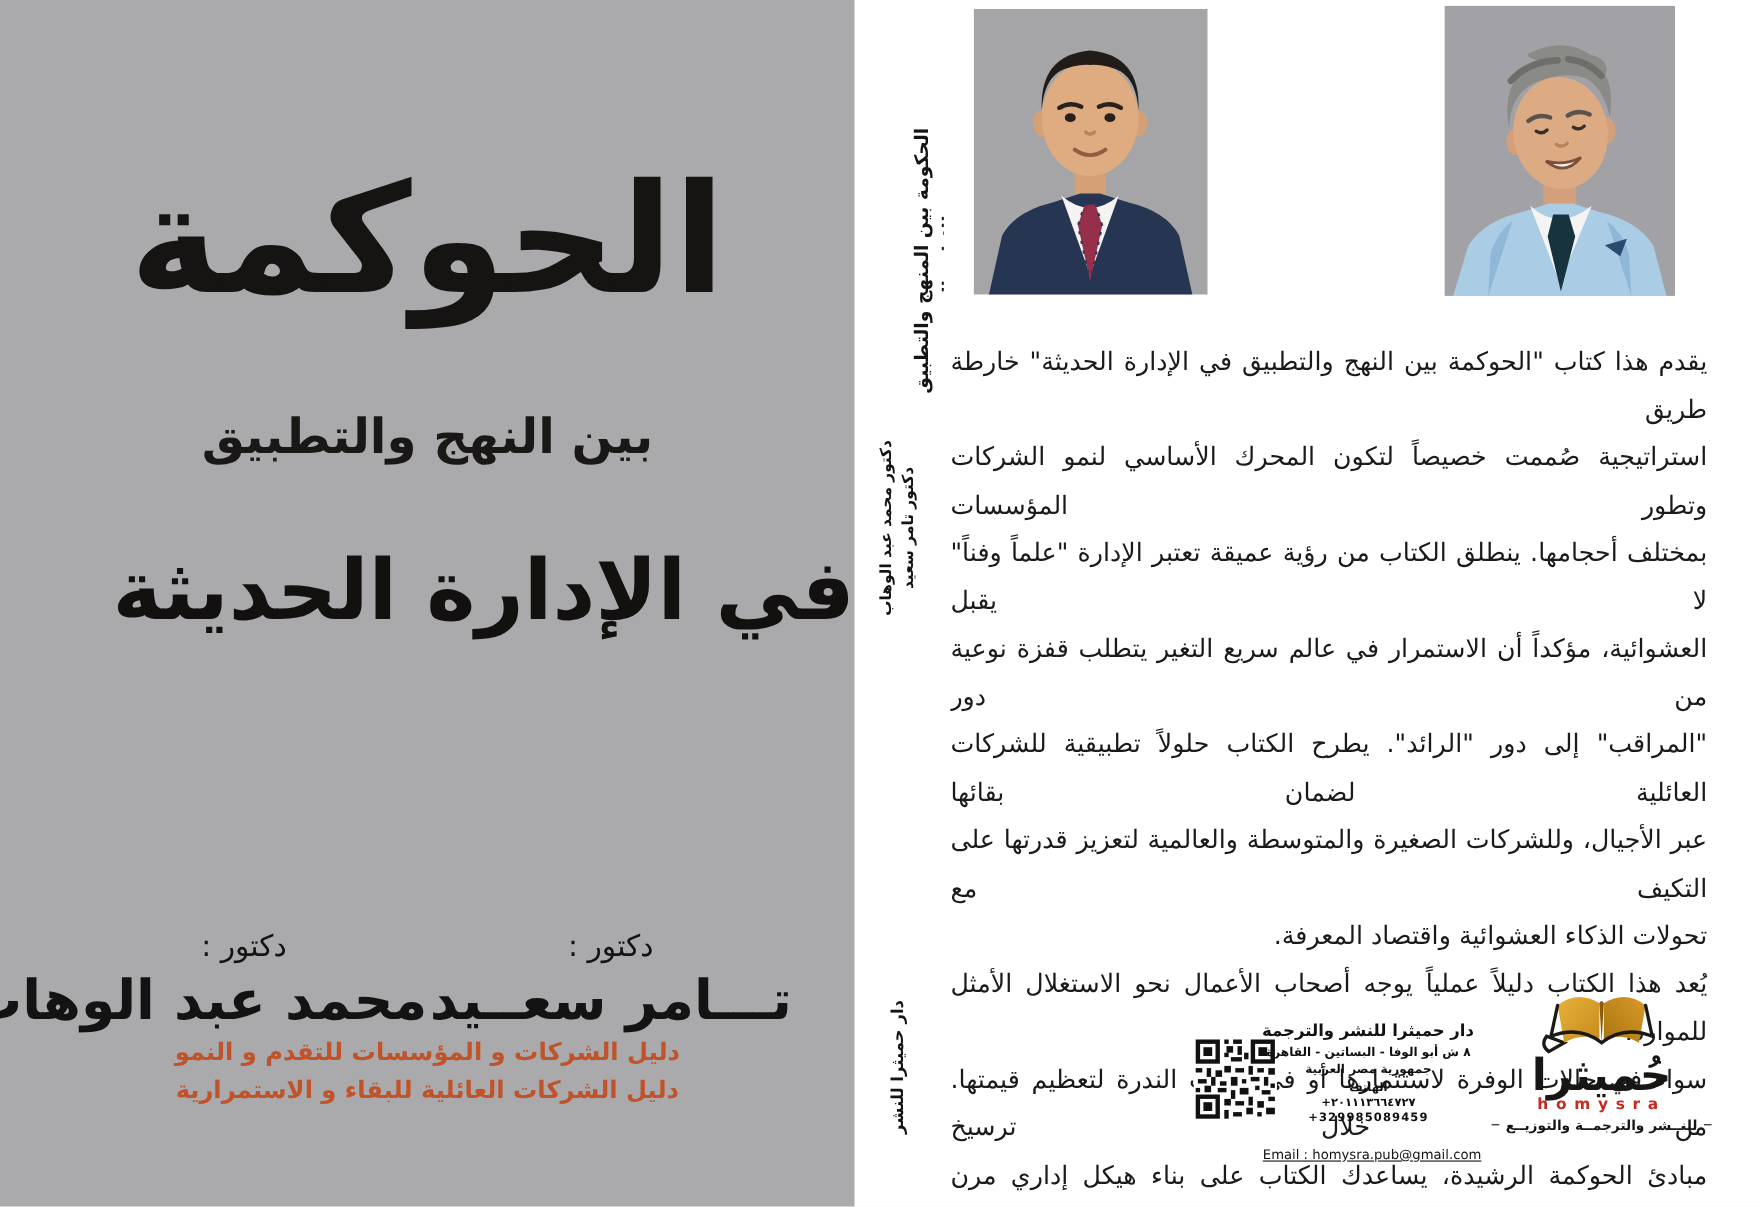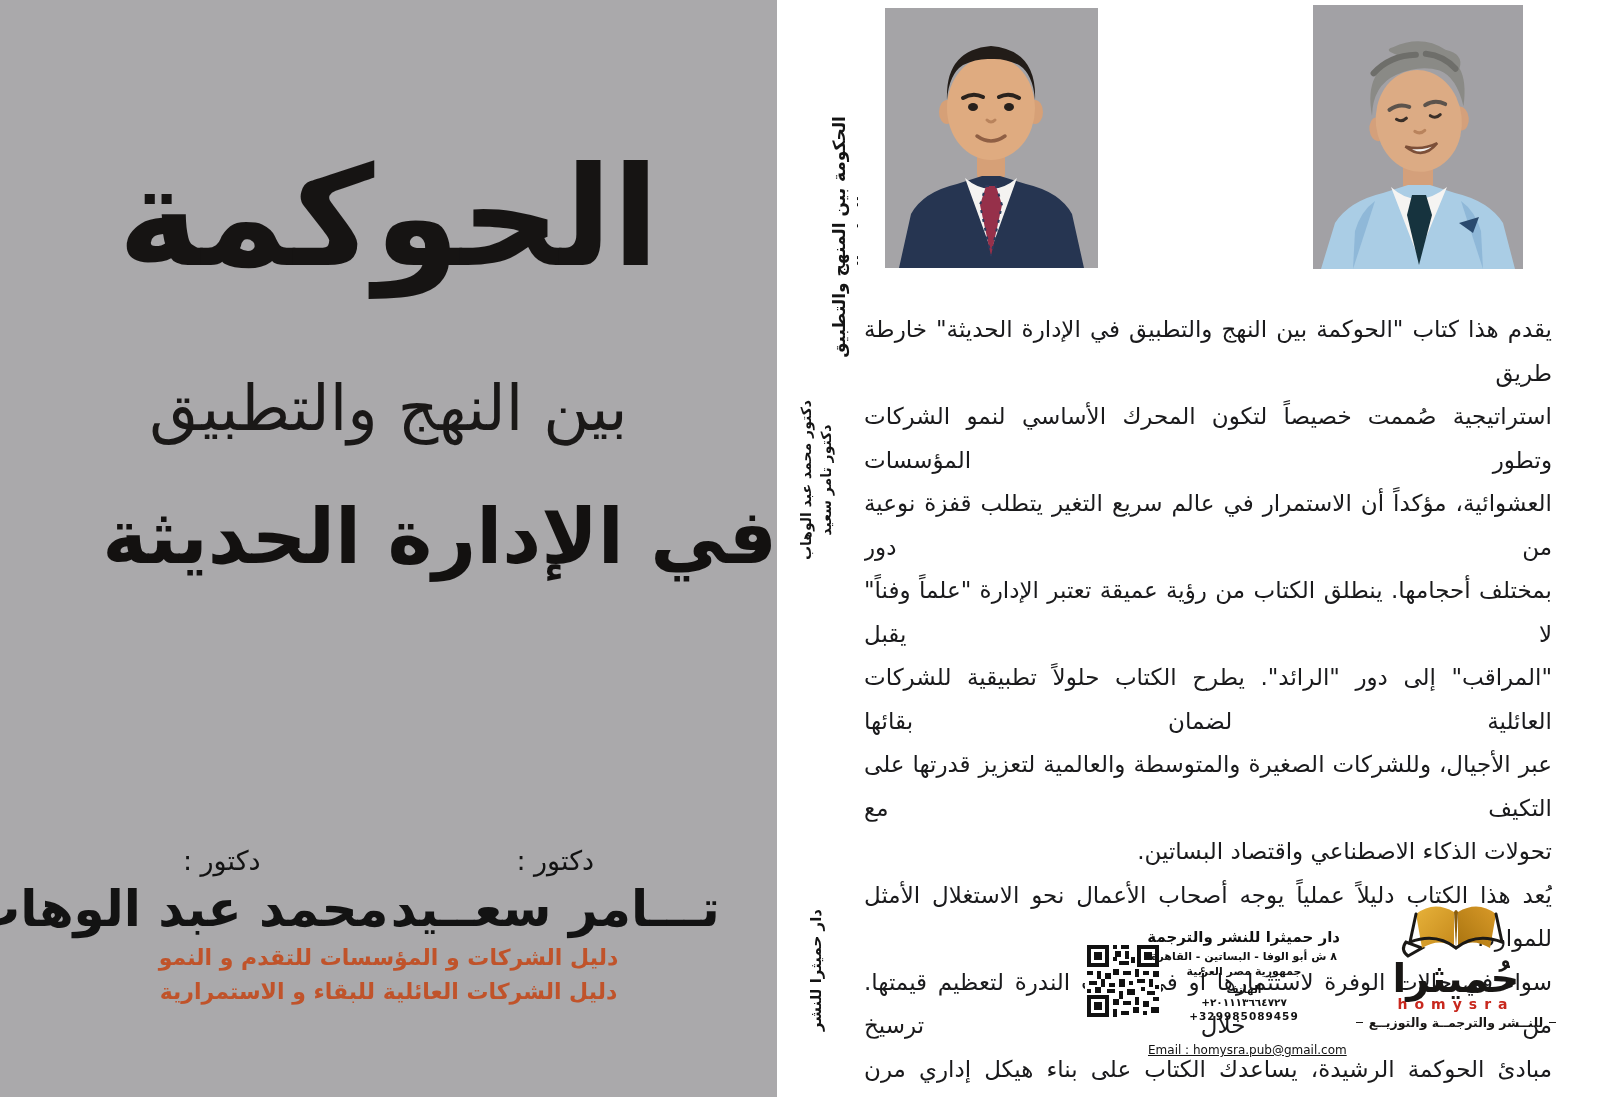--- a/index.html
+++ b/index.html
@@ -4,21 +4,21 @@
 <style>
   html,body{margin:0;padding:0;background:#e8e8e8;}
   *{box-sizing:border-box;font-family:"DejaVu Sans",sans-serif;}
   .page{position:relative;width:1600px;height:1097px;background:#ffffff;overflow:hidden;margin:0 auto;}
 
   
   .front-cover{position:absolute;left:0;top:0;width:777px;height:1097px;background:#aaa9ab;}
   .cover-title-main{position:absolute;top:118px;left:0;width:100%;text-align:center;
     font-size:138px;font-weight:700;color:#161413;line-height:1.45;letter-spacing:-2px;}
   .cover-title-sub{position:absolute;top:372px;left:0;width:100%;text-align:center;
-    font-size:63px;font-weight:400;color:#1a1817;}
+    font-size:44px;font-weight:700;color:#1a1817;}
   .cover-title-tail{position:absolute;top:492px;left:0;width:100%;
     font-size:76px;font-weight:700;color:#131110;}
   .cover-authors{position:absolute;top:845px;left:0;width:100%;display:flex;flex-direction:row;padding:0 55px;}
   .cover-author{width:50%;text-align:center;color:#131313;}
   .cover-author .doc-label{font-size:27px;font-weight:400;}
   .cover-author .doc-name{font-size:50px;font-weight:700;margin-top:4px;white-space:nowrap;}
   .cover-taglines{position:absolute;top:941px;left:0;width:100%;text-align:center;
     color:#c0532a;font-size:22px;font-weight:700;line-height:34px;}
 
   
@@ -144,25 +144,25 @@
           <path d="M118 112 Q123 116 128 112" stroke="#3a2f28" stroke-width="3" fill="none" stroke-linecap="round"></path>
           <path d="M101 126 Q106 130 111 126" stroke="#b9835c" stroke-width="3" fill="none" stroke-linecap="round"></path>
           <path d="M90 140 Q106 156 122 140 Q106 146 90 140 Z" fill="#f2efec" stroke="#7c4f38" stroke-width="2.5"></path>
         </g>
       </svg>
     </div>
 
     <div class="blurb">
       <div class="jl">يقدم هذا كتاب "الحوكمة بين النهج والتطبيق في الإدارة الحديثة" خارطة طريق</div>
       <div class="jl">استراتيجية صُممت خصيصاً لتكون المحرك الأساسي لنمو الشركات وتطور المؤسسات</div>
+      <div class="jl">بمختلف أحجامها. ينطلق الكتاب من رؤية عميقة تعتبر الإدارة "علماً وفناً" لا يقبل</div>
       <div class="jl">العشوائية، مؤكداً أن الاستمرار في عالم سريع التغير يتطلب قفزة نوعية من دور</div>
-      <div class="jl">بمختلف أحجامها. ينطلق الكتاب من رؤية عميقة تعتبر الإدارة "علماً وفناً" لا يقبل</div>
       <div class="jl">"المراقب" إلى دور "الرائد". يطرح الكتاب حلولاً تطبيقية للشركات العائلية لضمان بقائها</div>
       <div class="jl">عبر الأجيال، وللشركات الصغيرة والمتوسطة والعالمية لتعزيز قدرتها على التكيف مع</div>
-      <div class="el">تحولات الذكاء الاصطناعي واقتصاد البساتين.</div>
+      <div class="el">تحولات الذكاء العشوائية واقتصاد المعرفة.</div>
       <div class="jl">يُعد هذا الكتاب دليلاً عملياً يوجه أصحاب الأعمال نحو الاستغلال الأمثل للموارد،</div>
       <div class="jl">سواء في حالات الوفرة لاستثمارها أو في حالات الندرة لتعظيم قيمتها. من خلال ترسيخ</div>
       <div class="jl">مبادئ الحوكمة الرشيدة، يساعدك الكتاب على بناء هيكل إداري مرن يتجاوز تحديات</div>
 
     </div>
 
     <svg class="qr" viewBox="0 0 76 76">
       <rect x="0" y="0" width="76" height="76" fill="#ffffff"></rect>
       <g fill="#111111">
         <rect x="2" y="2" width="22" height="22"></rect>

